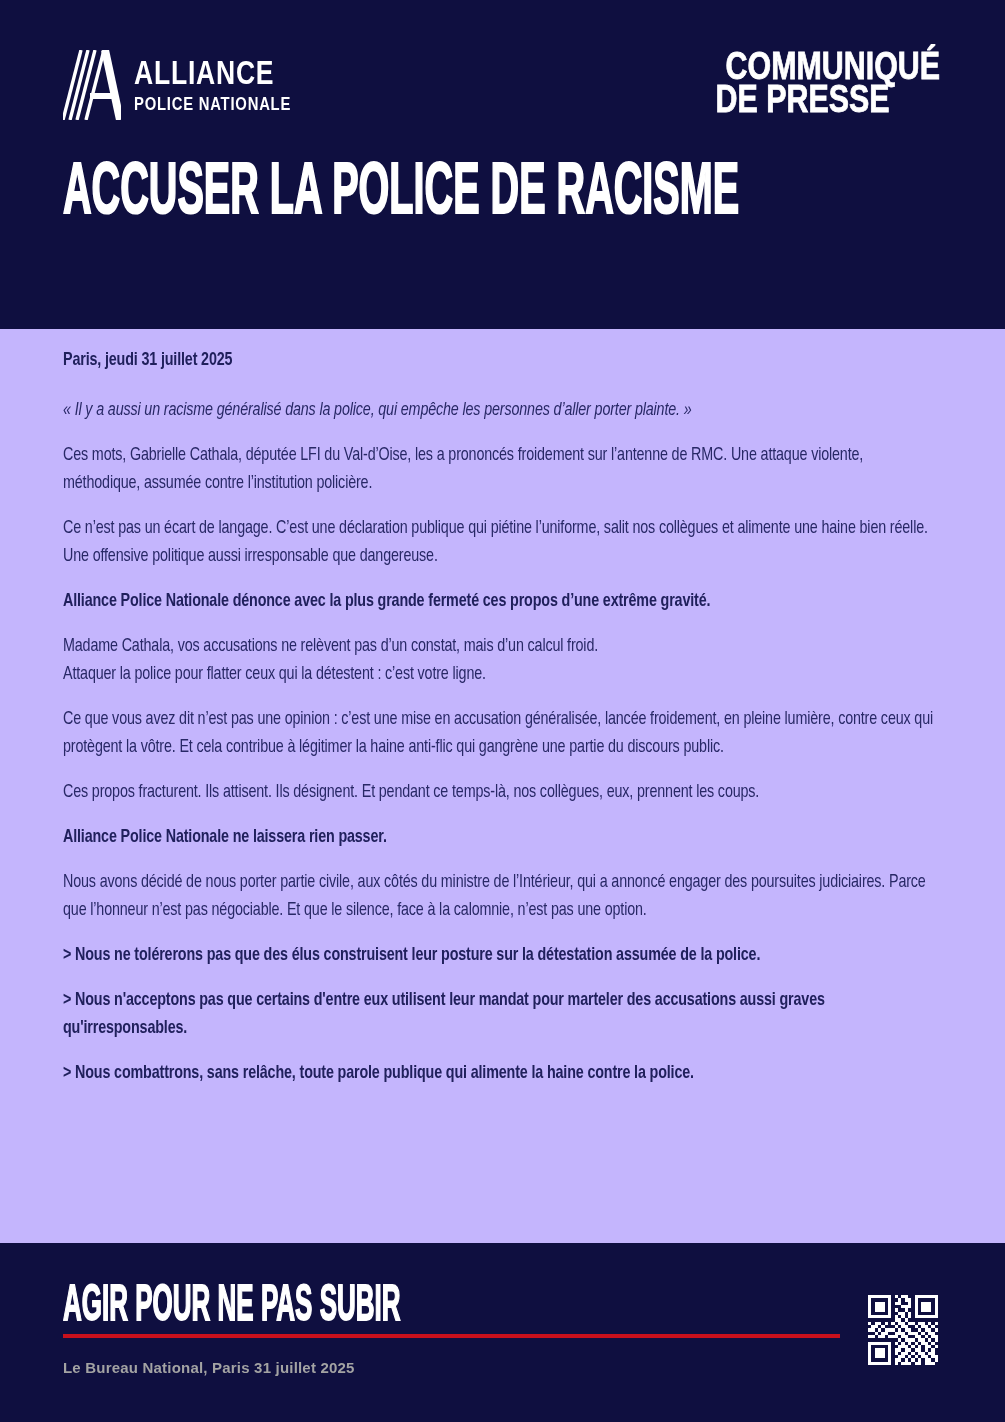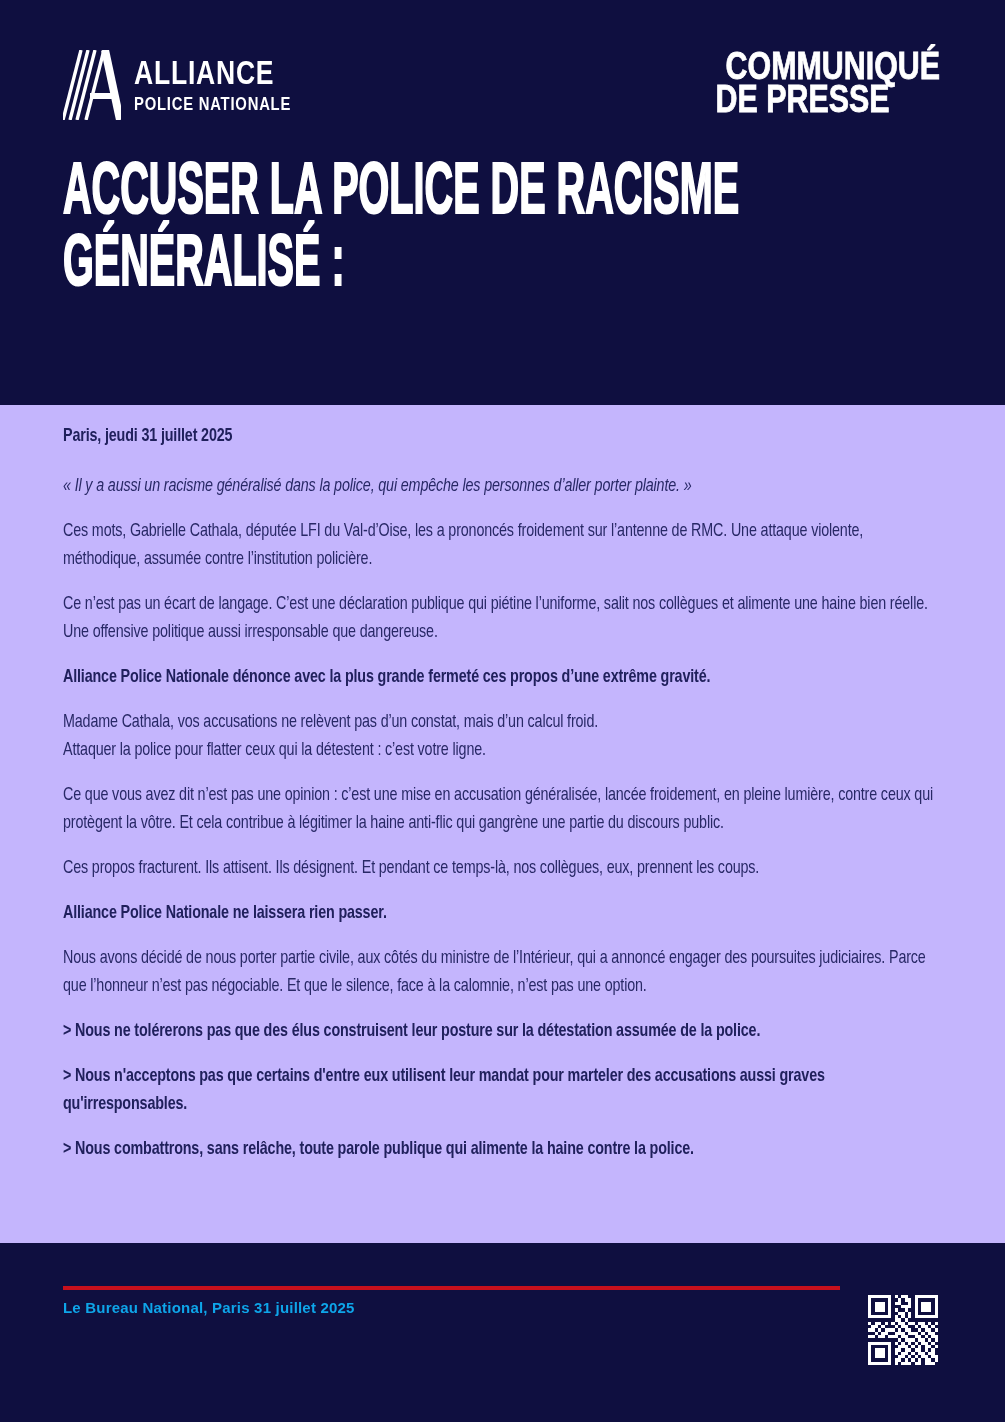--- a/index.html
+++ b/index.html
@@ -5,21 +5,21 @@
   html,body{margin:0;padding:0;background:#0f0f40;}
   .page{
     width:1005px;height:1422px;
     display:flex;flex-direction:column;
     background:#0f0f40;
     font-family:"Liberation Sans",sans-serif;
     overflow:hidden;
   }
 
   
-  .header{height:405px;box-sizing:border-box;padding:50px 65px 12px 63px;flex:none;}
+  .header{height:329px;box-sizing:border-box;padding:50px 65px 12px 63px;flex:none;}
   .header-top{display:flex;justify-content:space-between;align-items:flex-start;}
   .logo{display:flex;align-items:center;gap:13px;}
   .logo-mark svg{display:block;}
   .logo-text{transform:scaleX(0.78);transform-origin:0 50%;}
   .logo-name{color:#fff;font-weight:bold;font-size:34px;line-height:1;letter-spacing:1px;white-space:nowrap;}
   .logo-sub{color:#fff;font-weight:bold;font-size:19px;letter-spacing:1px;margin-top:4px;white-space:nowrap;}
 
   .doc-type{text-align:left;color:#fff;}
   .doc-line{height:33px;line-height:33px;}
   .doc-line .inner{
@@ -51,21 +51,21 @@
 
   
   .footer{height:179px;flex:none;box-sizing:border-box;position:relative;padding:36px 65px 0 63px;background:#0f0f40;}
   .slogan{height:48px;line-height:48px;}
   .slogan .inner{
     display:inline-block;font-size:50px;font-weight:bold;color:#fff;
     transform:scale(0.52,1.0);transform-origin:0 50%;white-space:nowrap;
     -webkit-text-stroke:1.8px #fff;
   }
   .red-line{height:4px;width:777px;background:#c8101c;margin-top:7px;}
-  .byline{color:#0ea5e9;font-weight:bold;font-size:15px;margin-top:9px;letter-spacing:0.2px;}
+  .byline{color:#a3a3a3;font-weight:bold;font-size:15px;margin-top:21px;letter-spacing:0.2px;}
   .qr{position:absolute;right:67px;top:52px;width:70px;height:70px;}
   .qr svg{display:block;width:70px;height:70px;shape-rendering:crispEdges;}
 </style>
 </head>
 <body>
 
 <div class="page">
 
   <div class="header">
     <div class="header-top">
@@ -88,21 +88,20 @@
         </span>
       </div>
       <div class="doc-type">
         <div class="doc-line"><span class="inner">COMMUNIQUÉ</span></div>
         <div class="doc-line"><span class="inner">DE PRESSE</span></div>
       </div>
     </div>
 
     <div class="headline">
       <div class="hl"><span class="inner">ACCUSER LA POLICE DE RACISME</span></div>
-      <div class="hl"><span class="inner">GÉNÉRALISÉ :</span></div>
     </div>
   </div>
 
   <div class="body-sec">
     <div class="p bold" style="margin-bottom:22px;">Paris, jeudi 31 juillet 2025</div>
     <div class="p italic">« Il y a aussi un racisme généralisé dans la police, qui empêche les personnes d’aller porter plainte. »</div>
     <div class="p">Ces mots, Gabrielle Cathala, députée LFI du Val-d’Oise, les a prononcés froidement sur l’antenne de RMC. Une attaque violente, méthodique, assumée contre l’institution policière.</div>
     <div class="p">Ce n’est pas un écart de langage. C’est une déclaration publique qui piétine l’uniforme, salit nos collègues et alimente une haine bien réelle. Une offensive politique aussi irresponsable que dangereuse.</div>
     <div class="p bold">Alliance Police Nationale dénonce avec la plus grande fermeté ces propos d’une extrême gravité.</div>
     <div class="p">Madame Cathala, vos accusations ne relèvent pas d’un constat, mais d’un calcul froid.
@@ -110,20 +109,21 @@
     <div class="p">Ce que vous avez dit n’est pas une opinion : c’est une mise en accusation généralisée, lancée froidement, en pleine lumière, contre ceux qui protègent la vôtre. Et cela contribue à légitimer la haine anti-flic qui gangrène une partie du discours public.</div>
     <div class="p">Ces propos fracturent. Ils attisent. Ils désignent. Et pendant ce temps-là, nos collègues, eux, prennent les coups.</div>
     <div class="p bold">Alliance Police Nationale ne laissera rien passer.</div>
     <div class="p">Nous avons décidé de nous porter partie civile, aux côtés du ministre de l’Intérieur, qui a annoncé engager des poursuites judiciaires. Parce que l’honneur n’est pas négociable. Et que le silence, face à la calomnie, n’est pas une option.</div>
     <div class="p bold">&gt; Nous ne tolérerons pas que des élus construisent leur posture sur la détestation assumée de la police.</div>
     <div class="p bold">&gt; Nous n'acceptons pas que certains d'entre eux utilisent leur mandat pour marteler des accusations aussi graves qu'irresponsables.</div>
     <div class="p bold">&gt; Nous combattrons, sans relâche, toute parole publique qui alimente la haine contre la police.</div>
   </div>
 
   <div class="footer">
+    <div class="slogan"><span class="inner">AGIR POUR NE PAS SUBIR</span></div>
     <div class="red-line"></div>
     <div class="byline">Le Bureau National, Paris 31 juillet 2025</div>
     <div class="qr">
       <svg viewBox="0 0 21 21">
           <g fill="#ffffff">
             <rect x="0" y="0" width="1.02" height="1.02"></rect>
             <rect x="1" y="0" width="1.02" height="1.02"></rect>
             <rect x="2" y="0" width="1.02" height="1.02"></rect>
             <rect x="3" y="0" width="1.02" height="1.02"></rect>
             <rect x="4" y="0" width="1.02" height="1.02"></rect>

